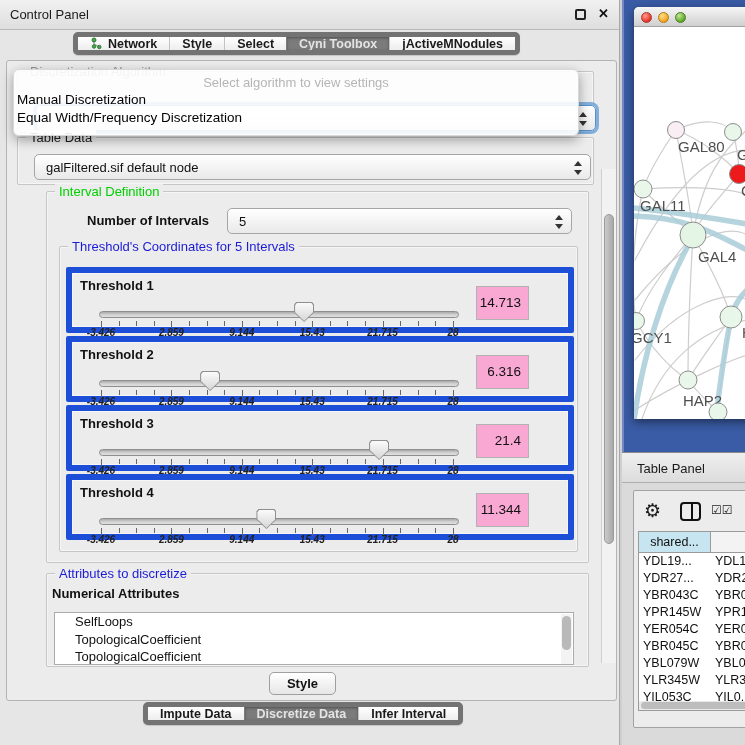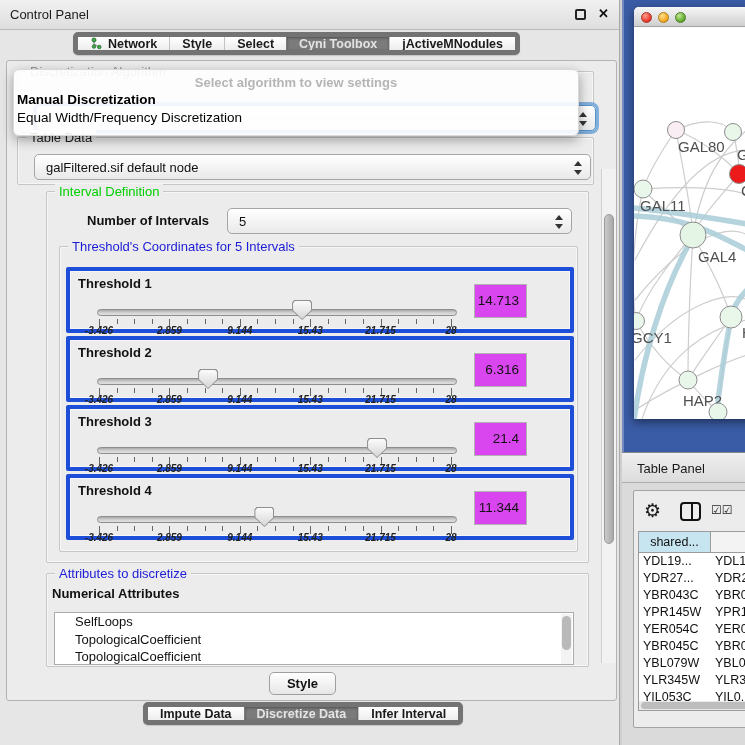--- a/index.html
+++ b/index.html
@@ -52,39 +52,39 @@
   .combo.focused { border-color:#5592cc; box-shadow:0 0 0 3px rgba(105,160,215,.8); }
   .alg-combo { left:18px; top:33px; width:560px; }
   .td-combo  { left:16px; top:16px; width:557px; }
   .noi-combo { left:180px; top:16px; width:345px; }
   .noi-label { position:absolute; left:40px; top:21px; font-size:13px; font-weight:700; color:#111; }
 
   
   .popup { position:absolute; left:6px; top:8px; width:566px; height:67px; z-index:60;
     background:rgba(255,255,255,.9); border-radius:6px; border:1px solid #d8d8d8;
     box-shadow:0 4px 12px rgba(0,0,0,.35); }
-  .popup .prompt { margin-top:5px; text-align:center; font-size:13px; color:#b5b5b5;font-weight:bold; }
+  .popup .prompt { margin-top:5px; text-align:center; font-size:13px; color:#b5b5b5; }
   .popup .opt { padding:1px 0 0 3px; font-size:13.5px; color:#000; line-height:17px; cursor:pointer; }
-  .popup .opt.bold { font-weight:700; }
+  .popup .opt.bold { font-weight:400; }
 
   
   .thr-panel { position:absolute; left:6px; width:508px; height:66px; background:#ececec;
-    border:4px solid #1d4ed8; border-radius:2px; box-shadow:inset 0 0 0 1px #f6f6f6; }
+    border:6px solid #1d4ed8; border-radius:2px; box-shadow:inset 0 0 0 1px #f6f6f6; }
   .thr-label { position:absolute; left:8px; top:5px; font-size:13px; font-weight:700; color:#111; }
   .track { position:absolute; left:27px; top:38px; width:360px; height:7px; border:1px solid #8e8e8e; border-radius:4px;
     background:linear-gradient(#a9a9a9,#d2d2d2 55%,#e0e0e0); }
   .thumb { position:absolute; top:29px; width:20px; height:20px; z-index:5; cursor:pointer;
     background:#8f8f8f; clip-path:polygon(10% 0,90% 0,100% 12%,100% 52%,50% 100%,0 52%,0 12%); }
   .thumb i { position:absolute; left:1px; top:1px; right:1px; bottom:1px; display:block;
     background:linear-gradient(#fbfbfb,#d6d6d6); clip-path:polygon(10% 0,90% 0,100% 12%,100% 52%,50% 100%,0 52%,0 12%); }
   .ticks { position:absolute; left:29px; top:48px; width:352px; height:9px; }
   .tick { position:absolute; top:0; width:1px; height:5px; background:#666; }
   .tick.major { height:8px; }
   .ticklabel { position:absolute; top:54px; transform:translateX(-50%); font-size:10px; font-weight:700; color:#222; white-space:nowrap;font-style:italic; }
-  .valuebox { position:absolute; left:404px; top:13px; width:53px; height:34px; background:#d946ef; border:1px solid #b2b2b2;
+  .valuebox { position:absolute; left:404px; top:13px; width:53px; height:34px; background:#f9a8d4; border:1px solid #b2b2b2;
     font-size:13.5px; color:#111; text-align:right; line-height:32px; padding-right:7px; }
 
   
   .attrs-sub { position:absolute; left:5px; top:12px; font-size:13px; font-weight:700; color:#111; }
   .listbox { position:absolute; left:7px; top:38px; width:520px; height:53px; background:#fff; border:1px solid #ababab; overflow:hidden; }
   .listbox .item { padding-left:20px; font-size:13px; color:#111; line-height:17.5px; white-space:nowrap; }
   .list-scroll { position:absolute; right:1px; top:1px; width:11px; height:51px; background:#f3f3f3; }
   .list-thumb { position:absolute; left:1px; top:2px; width:9px; height:34px; background:#b9b9b9; border-radius:5px; }
 
   .apply { position:absolute; left:262px; top:611px; width:67px; height:23px; border:1px solid #9f9f9f; border-radius:5px;

